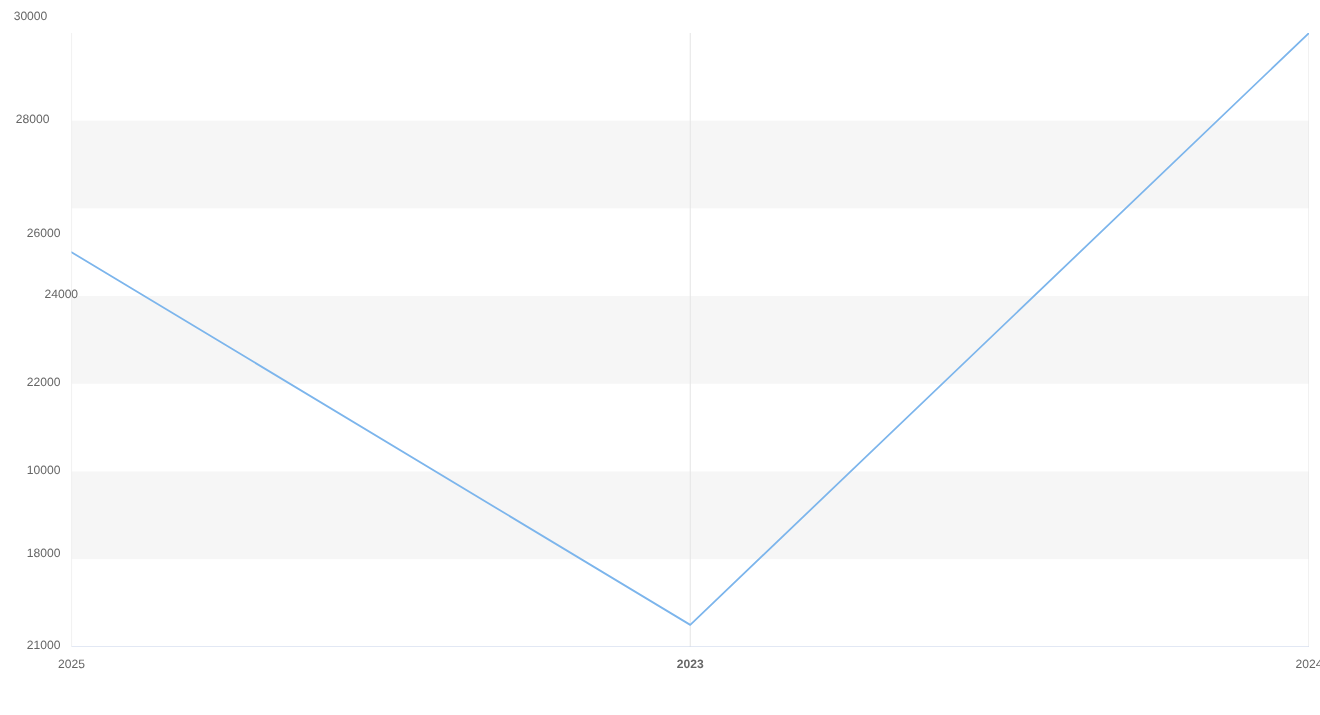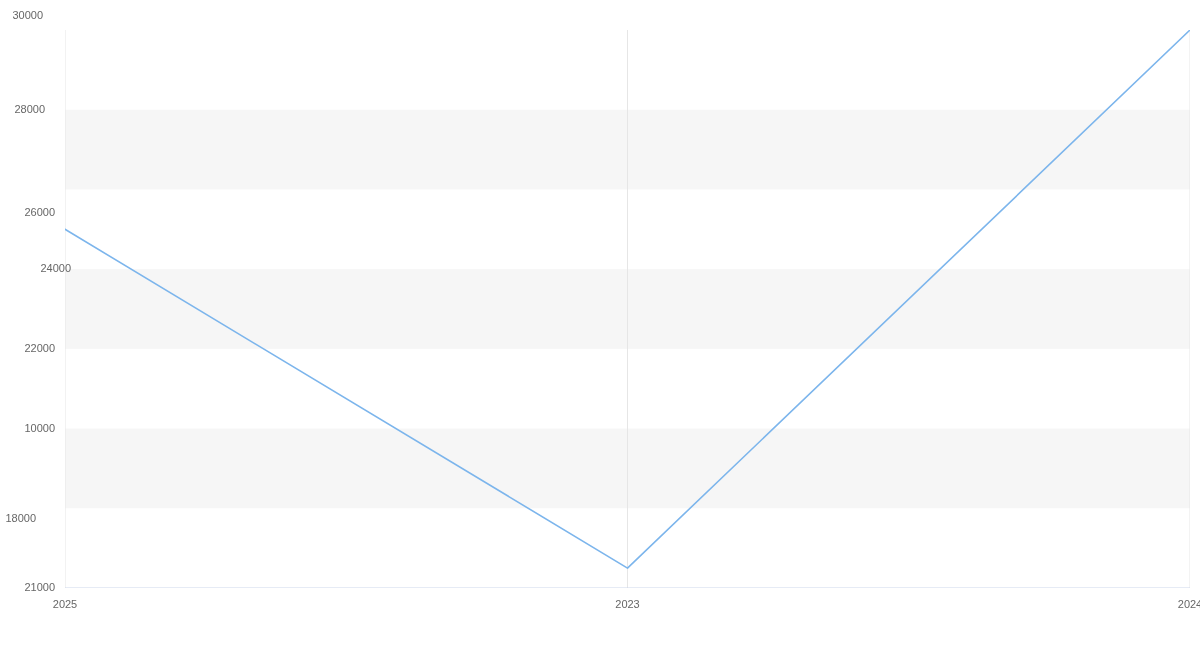--- a/index.html
+++ b/index.html
@@ -57,24 +57,24 @@
         <line x1="1125" x2="1125" y1="0" y2="558" stroke="#e6e6e6" stroke-width="1"></line>
         <line x1="0" x2="1125" y1="558" y2="558" stroke="#ccd6eb" stroke-width="1"></line>
         <line x1="0" x2="0" y1="558" y2="566" stroke="#ccd6eb" stroke-width="1"></line>
         <line x1="562.5" x2="562.5" y1="558" y2="566" stroke="#ccd6eb" stroke-width="1"></line>
         <line x1="1125" x2="1125" y1="558" y2="566" stroke="#ccd6eb" stroke-width="1"></line>
         <path d="M0 199.28571428571428 L562.5 538.0714285714286 L1125 0" fill="none" stroke="#7cb5ec" stroke-width="1.6" stroke-linejoin="round" stroke-linecap="round"></path>
       </svg>
   </div>
   <div id="labels">
       <div class="axis-label y-label" style="top: 581px; left: 0px; width: 55px;">21000</div>
-      <div class="axis-label y-label" style="top: 512px; left: 0px; width: 36px;">18000</div>
+      <div class="axis-label y-label" style="top: 497px; left: 0px; width: 55px;">18000</div>
       <div class="axis-label y-label" style="top: 421.571px; left: 0px; width: 55px;">10000</div>
       <div class="axis-label y-label" style="top: 341.857px; left: 0px; width: 55px;">22000</div>
       <div class="axis-label y-label" style="top: 262.143px; left: 16px; width: 55px;">24000</div>
       <div class="axis-label y-label" style="top: 182.429px; left: 0px; width: 55px; margin-top: 24px;">26000</div>
       <div class="axis-label y-label" style="top: 102.714px; left: 0px; width: 45px;">28000</div>
       <div class="axis-label y-label" style="top: 9px; left: 0px; width: 43px;">30000</div>
       <div class="axis-label x-label" style="left: 65px; top: 598px;">2025</div>
-      <div class="axis-label x-label" style="left: 627.5px; top: 598px;">2023</div>
+      <div class="axis-label x-label" style="left: 627.5px; top: 598px; font-weight: bold;">2023</div>
       <div class="axis-label x-label" style="left: 1190px; top: 598px;">2024</div>
     </div>
 </div>
 
 </body></html>

